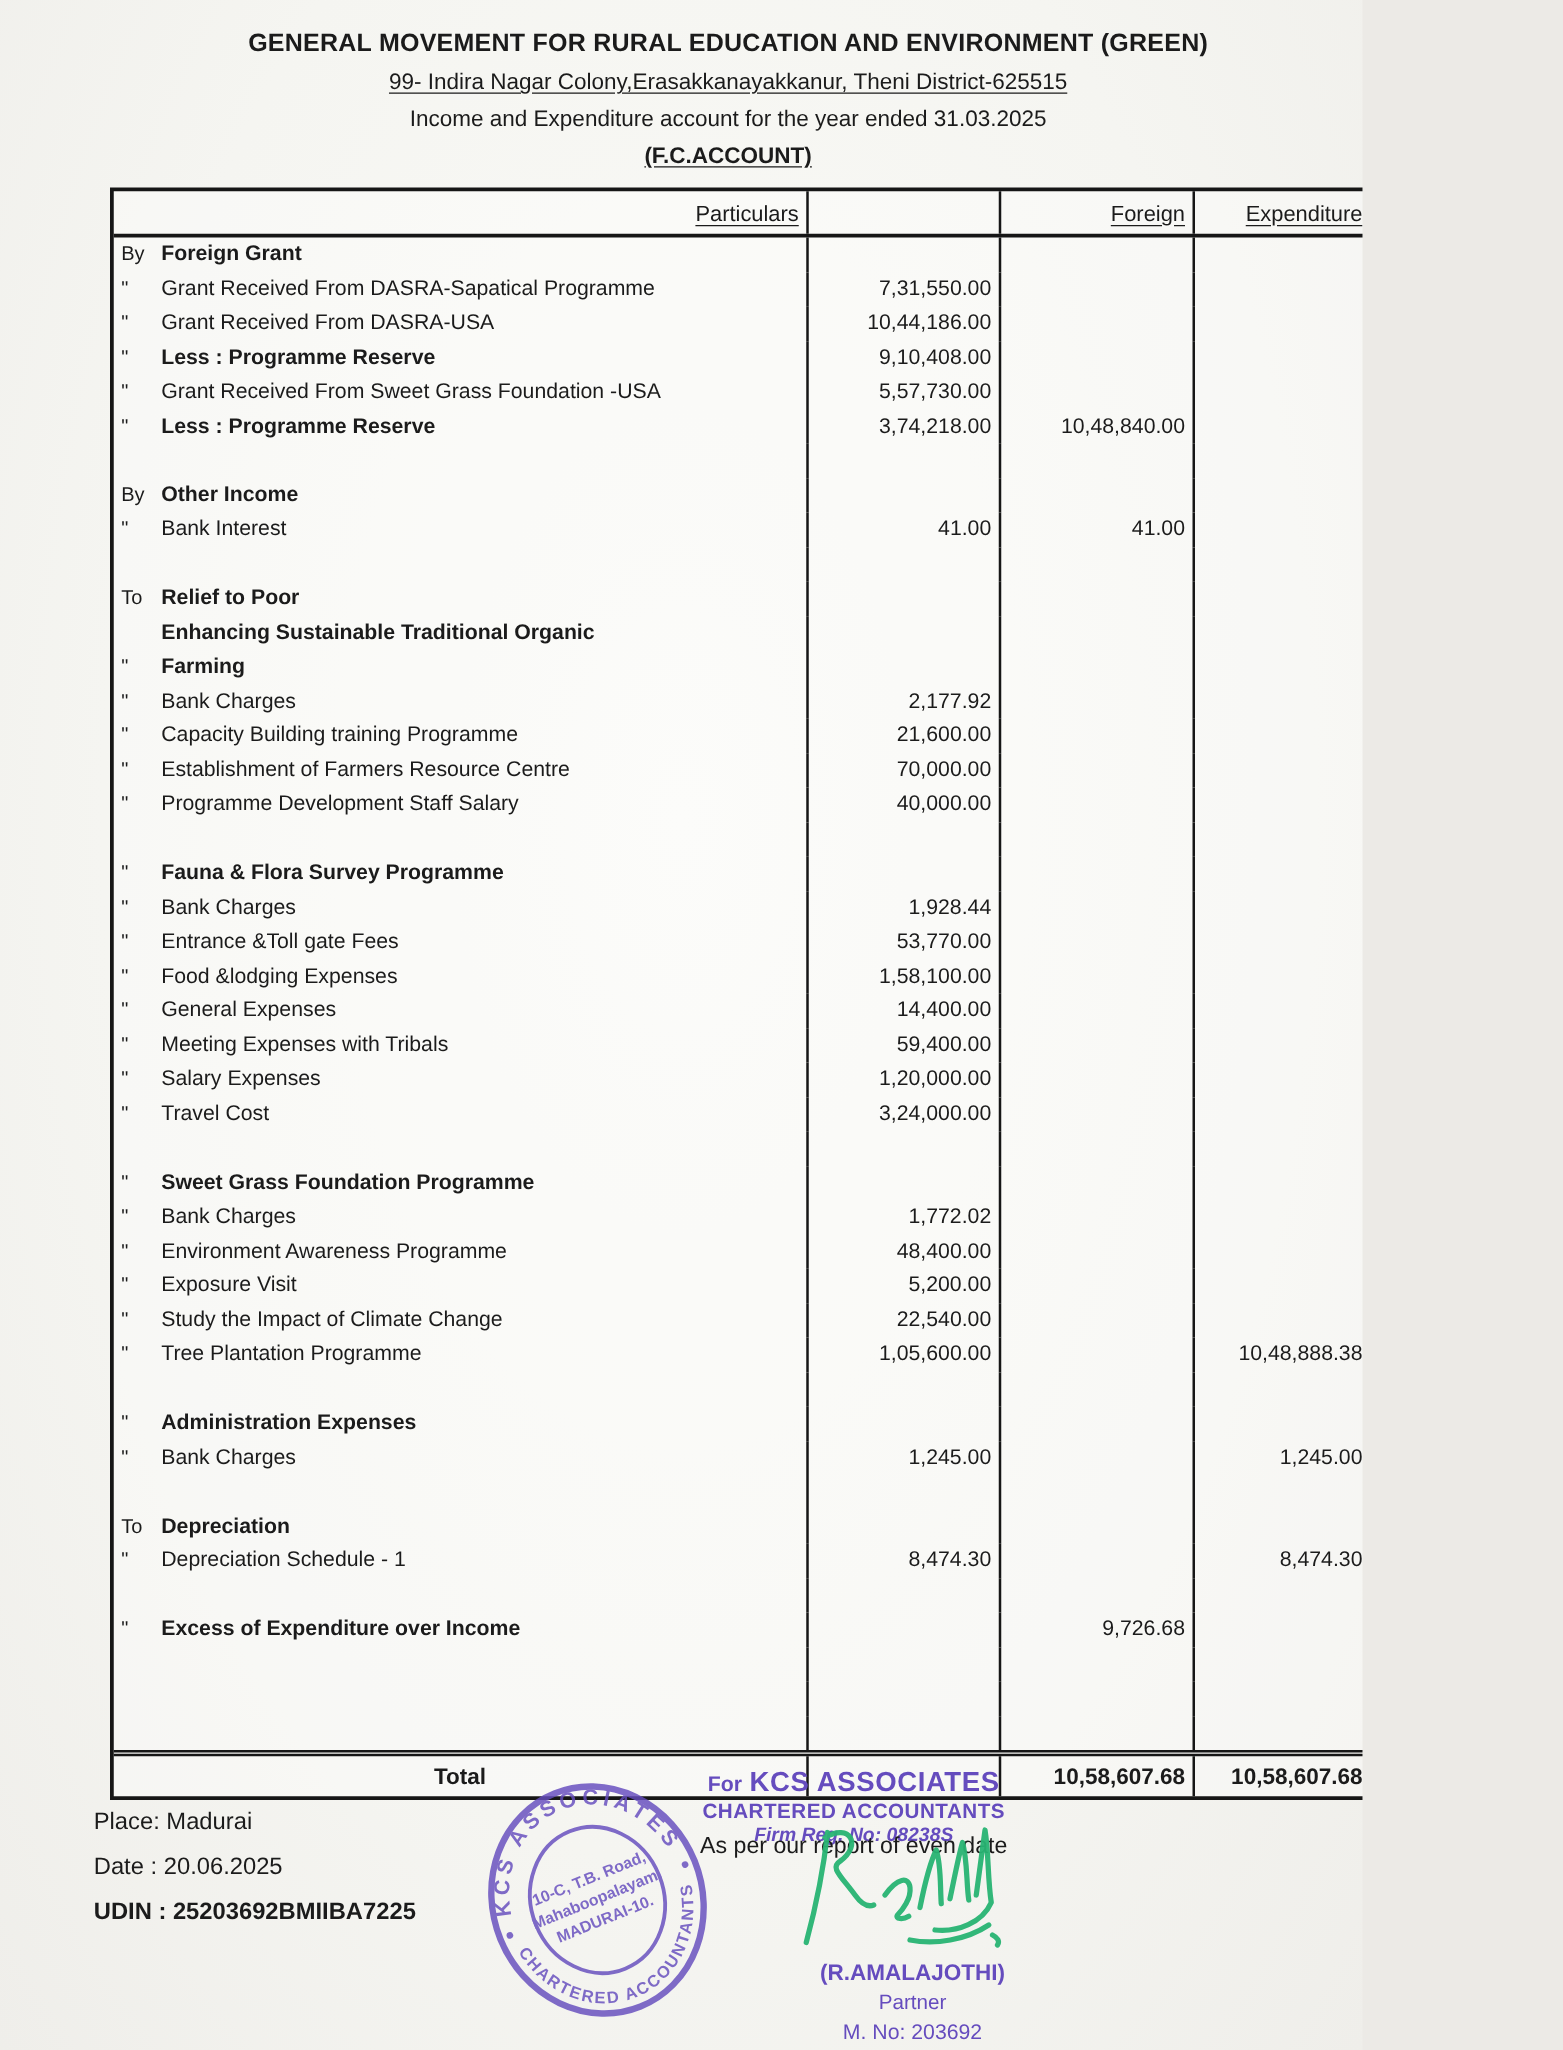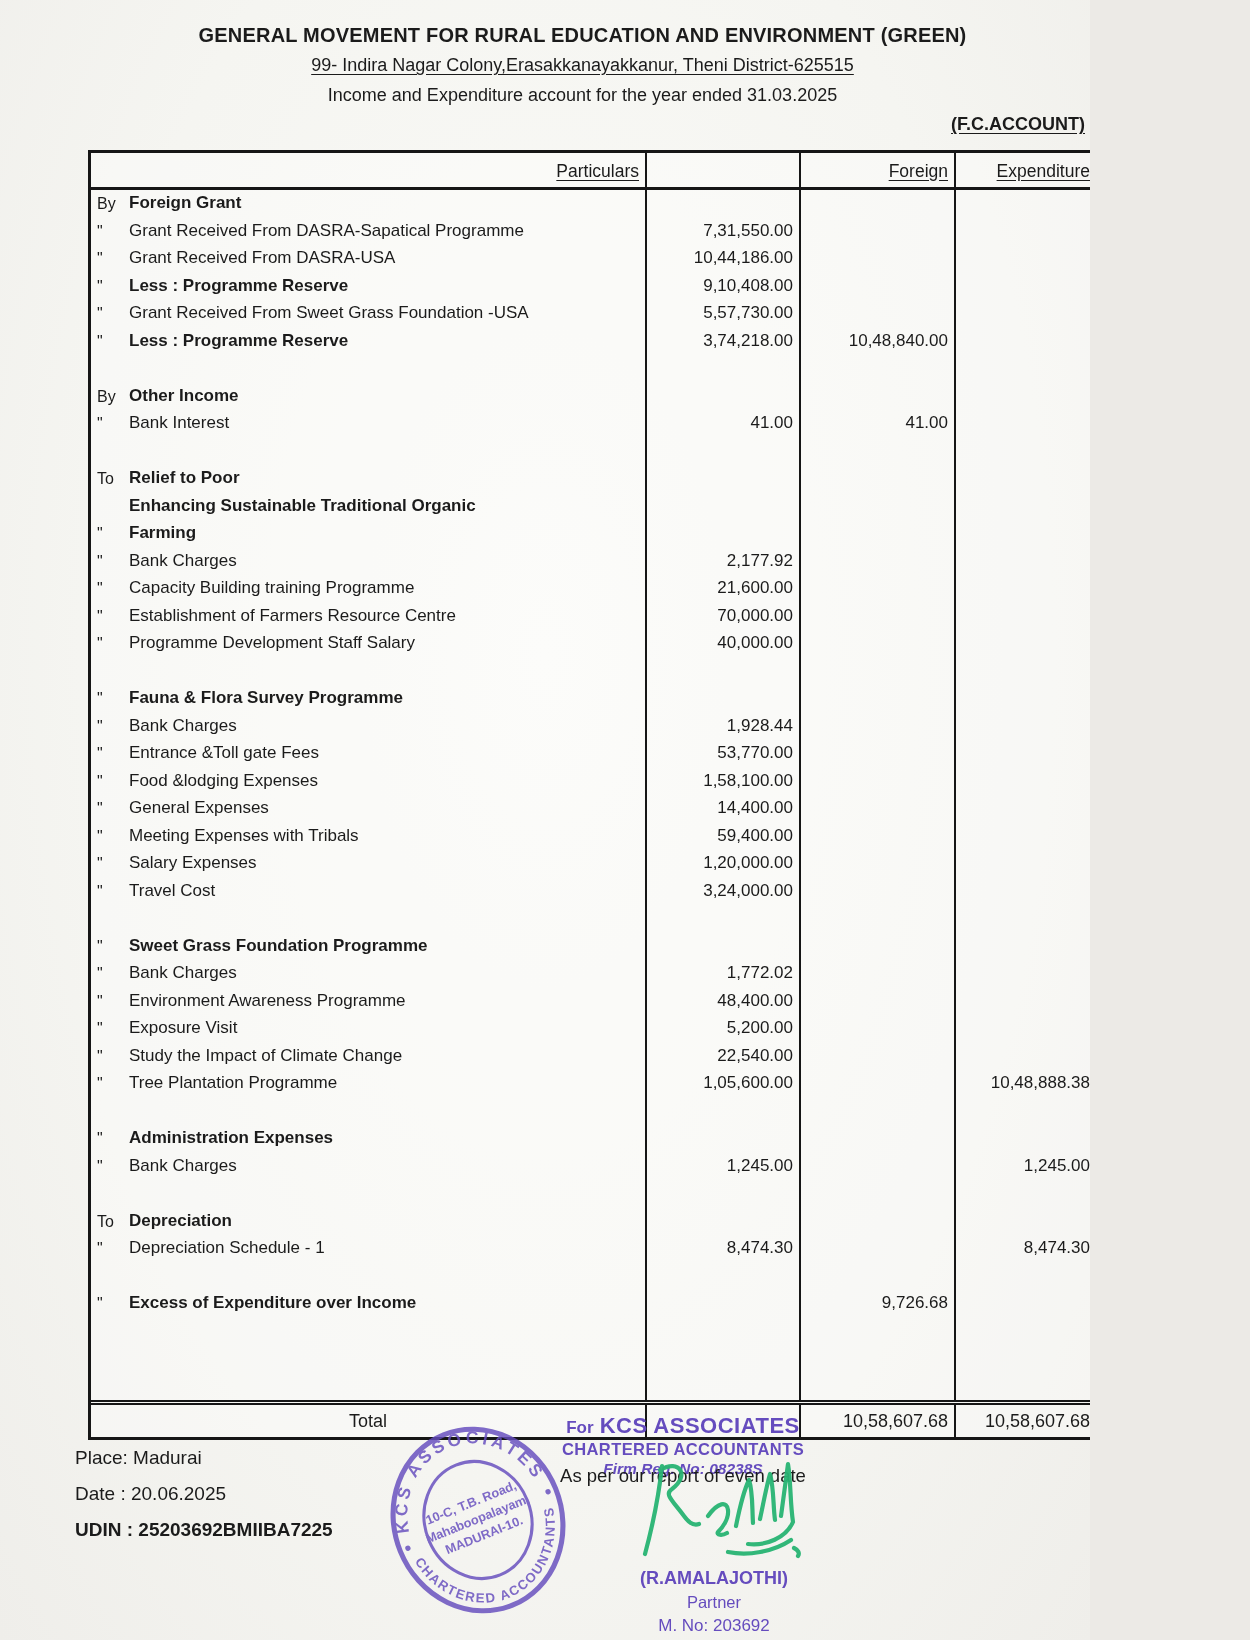--- a/index.html
+++ b/index.html
@@ -11,57 +11,57 @@
   .page {
     position:relative; width:1090px; height:1640px; overflow:hidden;
     background:radial-gradient(ellipse at 50% 40%, #fafaf7 0%, #f5f5f1 60%, #efeeea 100%);
     color:#1b1b1b;
   }
   
   .doc-header { width:1005px; margin-left:80px; padding-top:24px; text-align:center; }
   .doc-title  { font-size:20px; font-weight:bold; letter-spacing:.2px; }
   .doc-address{ font-size:18px; margin-top:8px; text-decoration:underline; text-underline-offset:3px; }
   .doc-subtitle{ font-size:18px; margin-top:9px; }
-  .doc-account{ font-size:18px; font-weight:bold; margin-top:8px; text-decoration:underline; text-underline-offset:3px;text-align:right; }
+  .doc-account{ font-size:18px; font-weight:bold; margin-top:8px; text-decoration:underline; text-underline-offset:3px; }
   
   .acct-table {
     position:absolute; left:88px; top:150px; width:1005px;
     border:3px solid #161616; background:rgba(255,255,255,.35);
   }
   .trow { display:grid; grid-template-columns:556px 154px 155px 140px; min-height:27.5px; }
   .trow > div { border-right:2px solid #161616; padding:2px 6px; font-size:17px; line-height:1.35; box-sizing:border-box; }
   .trow > div:last-child { border-right:none; }
   .trow.spacer { min-height:27.5px; }
   .thead { border-bottom:3px solid #161616; min-height:34px; }
   .thead > div { display:flex; align-items:center; justify-content:flex-end; font-size:17.5px; padding-top:5px; }
   .hdr-label { text-decoration:underline; text-underline-offset:3px; }
   .c-part { display:flex; }
   .marker { flex:0 0 32px; font-size:16px; padding-top:1px; }
   .label  { flex:1; }
   .bold .label { font-weight:bold; }
   .c-amt, .c-inc, .c-exp { text-align:right; padding-right:12px; }
   .total-row {
-    border-top:5px double #161616; min-height:32px; font-weight:normal;
+    border-top:5px double #161616; min-height:32px; font-weight:bold;
   }
   .total-row > div { display:flex; align-items:center; font-size:18px; }
   .total-row .c-part { justify-content:center; }
   .total-row .c-amt, .total-row .c-inc, .total-row .c-exp { justify-content:flex-end; }
   
   .footer-left { position:absolute; left:75px; top:1440px; font-size:19px; line-height:1.9; }
   .footer-left .udin { font-weight:bold; }
   .audit-block { position:absolute; left:542px; top:1413px; width:282px; text-align:center; color:#654cbe; }
   .for-line  { font-weight:bold; }
   .for-word  { font-size:17px; margin-right:6px; }
   .firm-name { font-size:22px; letter-spacing:.5px; }
   .ca-line   { font-weight:bold; font-size:16.5px; letter-spacing:.4px; margin-top:1px; }
   .reg-line  { font-weight:bold; font-style:italic; font-size:15.5px; margin-top:1px; }
   .report-line { color:#1b1b1b; font-size:18.5px; margin-top:-13px; position:relative; }
   .stamp-svg { position:absolute; left:388px; top:1424px; opacity:.82; }
   .signature-svg { position:absolute; left:628px; top:1456px; opacity:.95; }
-  .signatory { position:absolute; left:600px; top:1566px; width:228px; text-align:center; color:#654cbe; line-height:1.4; }
+  .signatory { position:absolute; left:616px; top:1566px; width:228px; text-align:center; color:#654cbe; line-height:1.4; }
   .sig-name { font-weight:bold; font-size:18px; }
   .sig-role { font-size:16.5px; }
   .sig-mno  { font-size:17px; }
 </style>
 </head>
 <body>
 
 <div class="page">
 
   <div class="doc-header">

